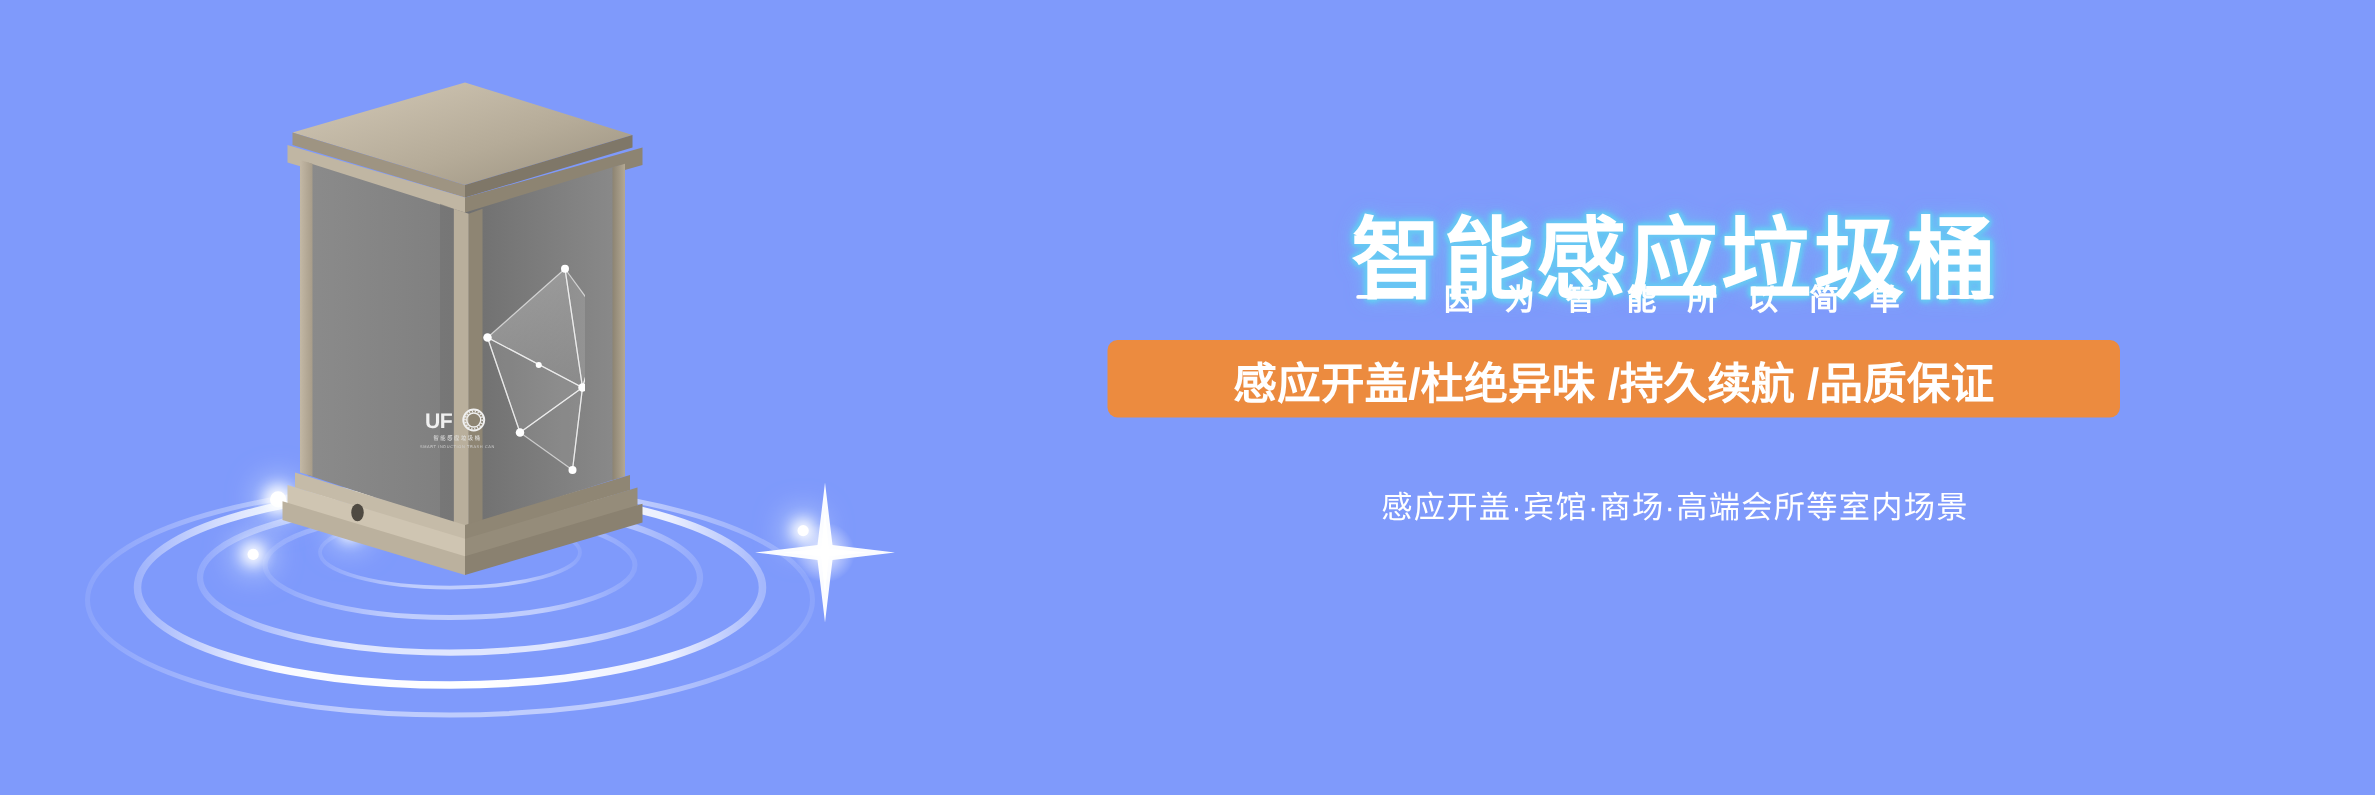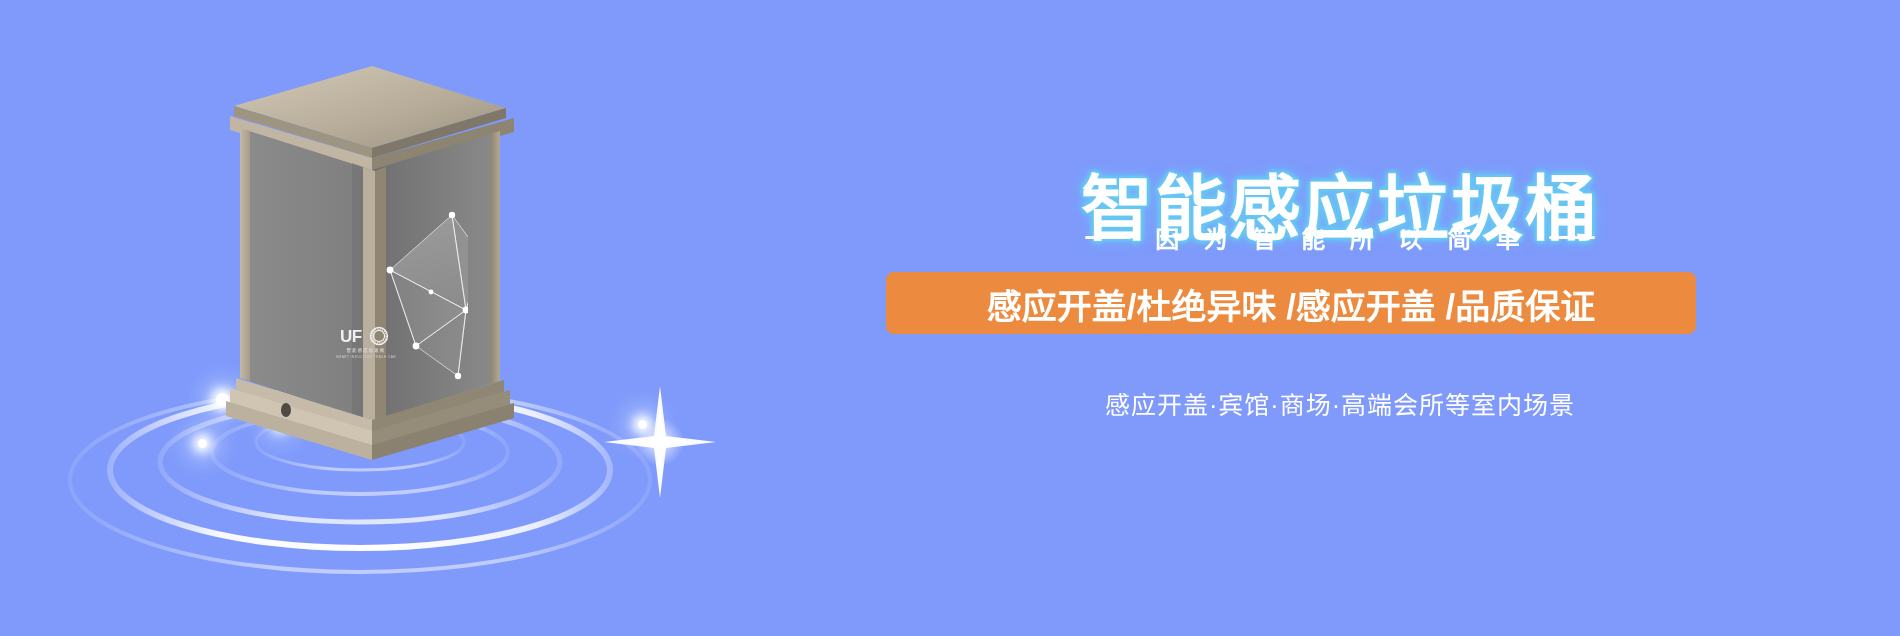--- a/index.html
+++ b/index.html
@@ -350,19 +350,19 @@
 
     <h1 class="headline">智能感应垃圾桶</h1>
 
     <div class="subline">
       <span class="rule"></span>
       <span class="sub-text">因 为 智 能  所 以 简 单</span>
       <span class="rule"></span>
     </div>
 
     <div class="badge">
-      <span class="badge-text">感应开盖/杜绝异味 /感应开盖 /品质保证</span>
+      <span class="badge-text">感应开盖/杜绝异味 /持久续航 /品质保证</span>
     </div>
 
     <p class="scene-line">感应开盖·宾馆·商场·高端会所等室内场景</p>
   </div>
 
 </div>
 
 </body></html>

